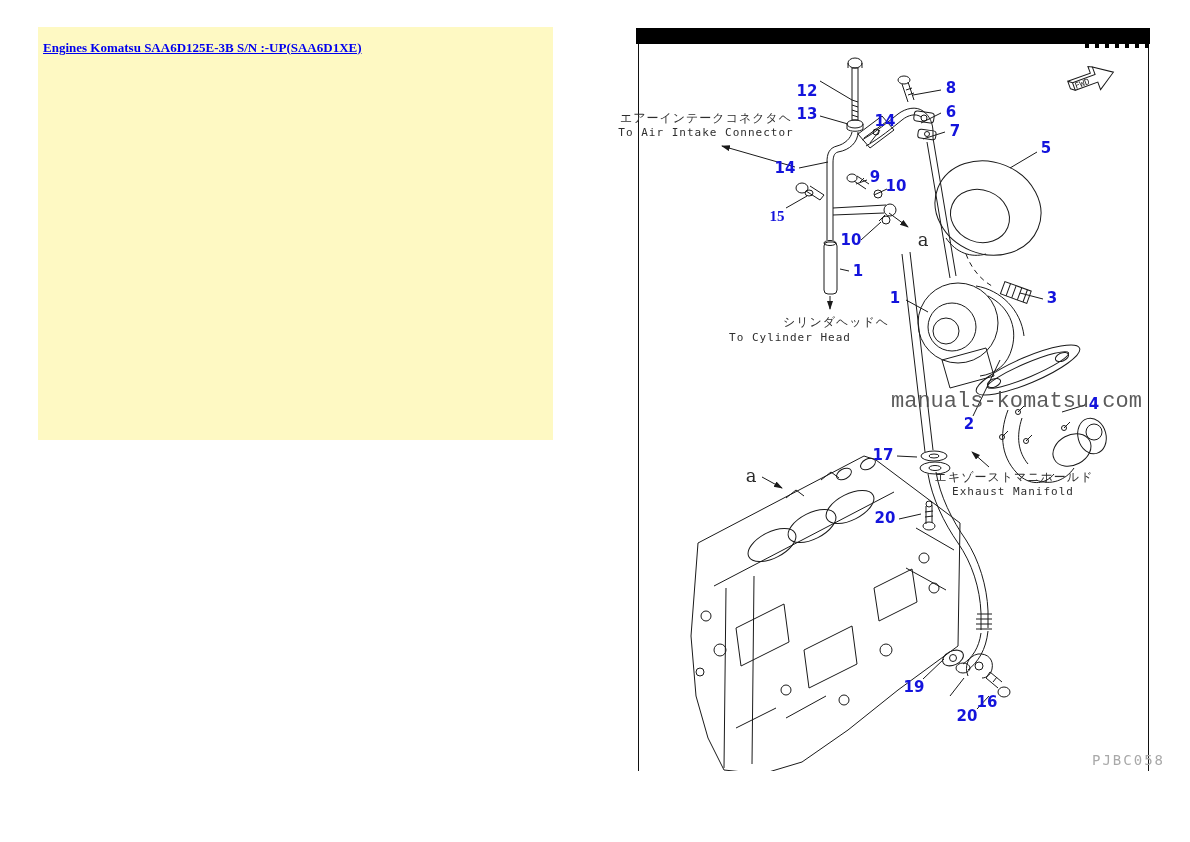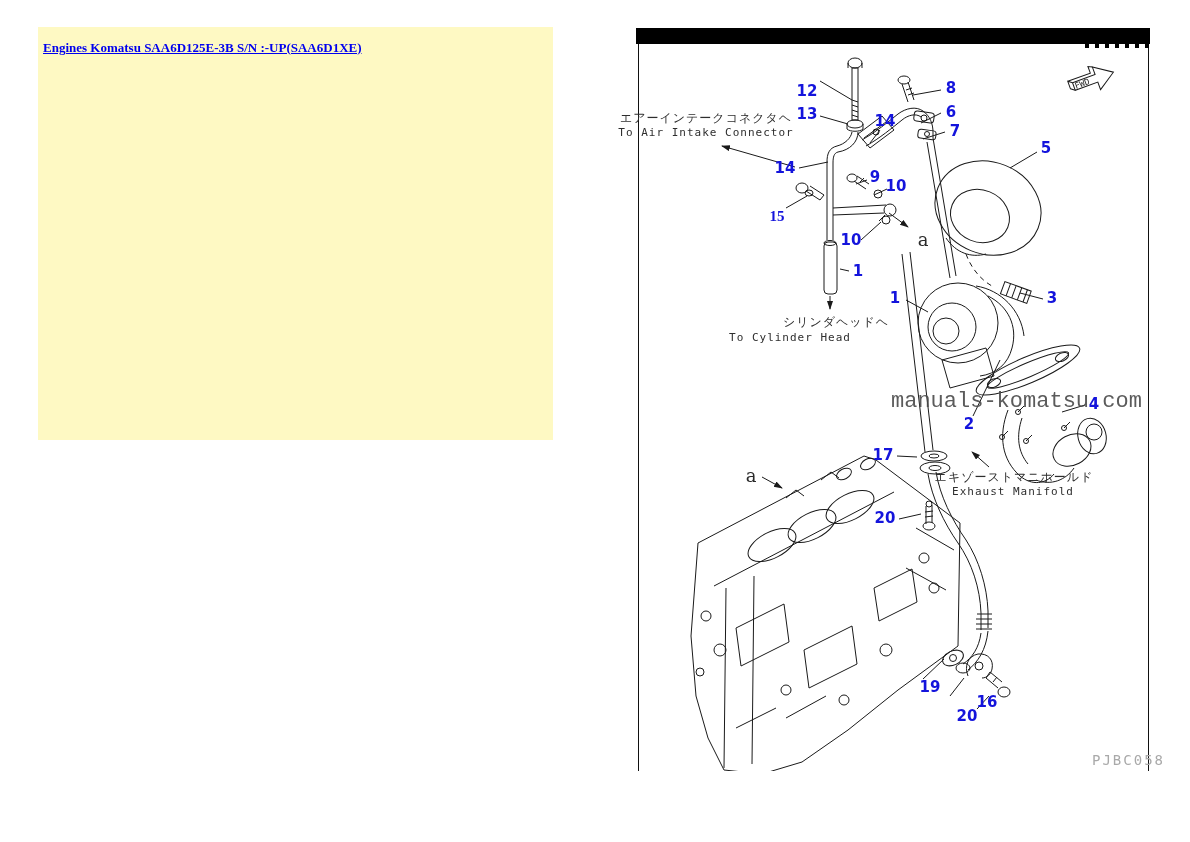--- a/index.html
+++ b/index.html
@@ -266,18 +266,18 @@
     <span class="callout" style="left: 875px; top: 177px;">9</span>
     <span class="callout" style="left: 896px; top: 186px;">10</span>
     <span class="callout" style="left: 851px; top: 240px;">10</span>
     <span class="callout" style="left: 858px; top: 271px;">1</span>
     <span class="callout" style="left: 895px; top: 298px;">1</span>
     <span class="callout" style="left: 1052px; top: 298px;">3</span>
     <span class="callout" style="left: 969px; top: 424px;">2</span>
     <span class="callout" style="left: 1094px; top: 404px;">4</span>
     <span class="callout" style="left: 883px; top: 455px;">17</span>
     <span class="callout" style="left: 885px; top: 518px;">20</span>
-    <span class="callout" style="left: 914px; top: 687px; margin-left: 16px;">19</span>
+    <span class="callout" style="left: 914px; top: 687px;">19</span>
     <span class="callout" style="left: 939px; top: 702px; margin-left: 48px;">16</span>
     <span class="callout" style="left: 967px; top: 716px;">20</span>
     <span class="viewletter" style="left: 923px; top: 240px;">a</span>
     <span class="viewletter" style="left: 751px; top: 476px;">a</span>
   </div>
 
 </body></html>

